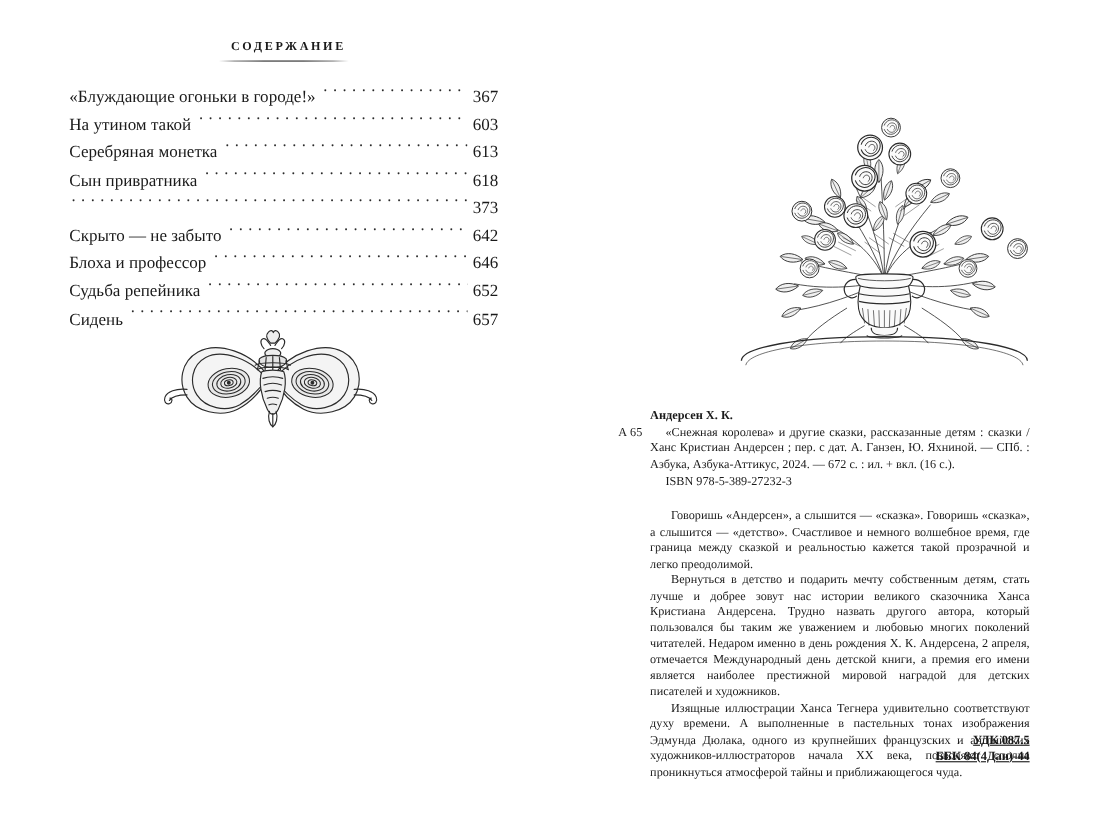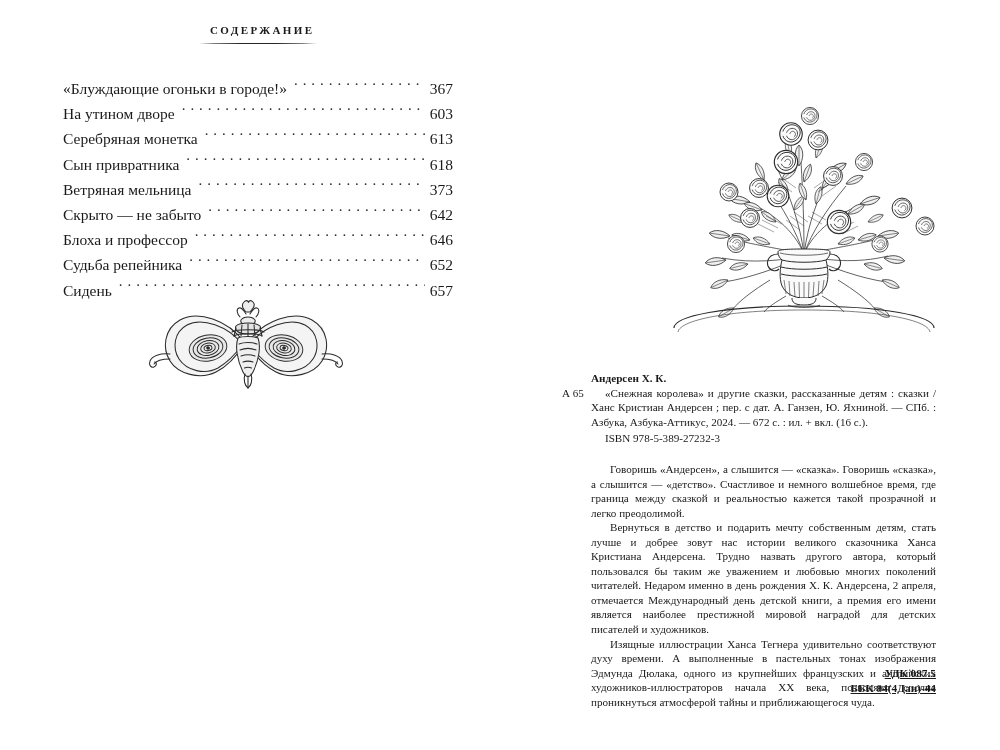--- a/index.html
+++ b/index.html
@@ -26,21 +26,21 @@
     position: absolute;
     left: 0;
     top: 0;
     width: 500px;
     height: 750px;
   }
 
   .toc-header {
     position: absolute;
     left: 63px;
-    top: 24px;
+    top: 36px;
     width: 390px;
     text-align: center;
   }
   .toc-header-title {
     font-size: 11px;
     letter-spacing: 2.4px;
     font-weight: bold;
     color: #1a1a1a;
     text-indent: 2.4px;
     display: block;
@@ -214,40 +214,39 @@
 
     <div class="toc-list">
 
       <div class="toc-row">
         <span class="toc-title">«Блуждающие огоньки в городе!»</span>
         <span class="toc-dots"></span>
         <span class="toc-page">367</span>
       </div>
 
       <div class="toc-row">
-        <span class="toc-title">На утином дворе</span>
+        <span class="toc-title">На утином такой</span>
         <span class="toc-dots"></span>
         <span class="toc-page">603</span>
       </div>
 
 
       <div class="toc-row">
         <span class="toc-title">Серебряная монетка</span>
         <span class="toc-dots"></span>
         <span class="toc-page">613</span>
       </div>
 
       <div class="toc-row">
         <span class="toc-title">Сын привратника</span>
         <span class="toc-dots"></span>
         <span class="toc-page">618</span>
       </div>
 
       <div class="toc-row">
-        <span class="toc-title">Ветряная мельница</span>
         <span class="toc-dots"></span>
         <span class="toc-page">373</span>
       </div>
 
       <div class="toc-row">
         <span class="toc-title">Скрыто — не забыто</span>
         <span class="toc-dots"></span>
         <span class="toc-page">642</span>
       </div>
 

